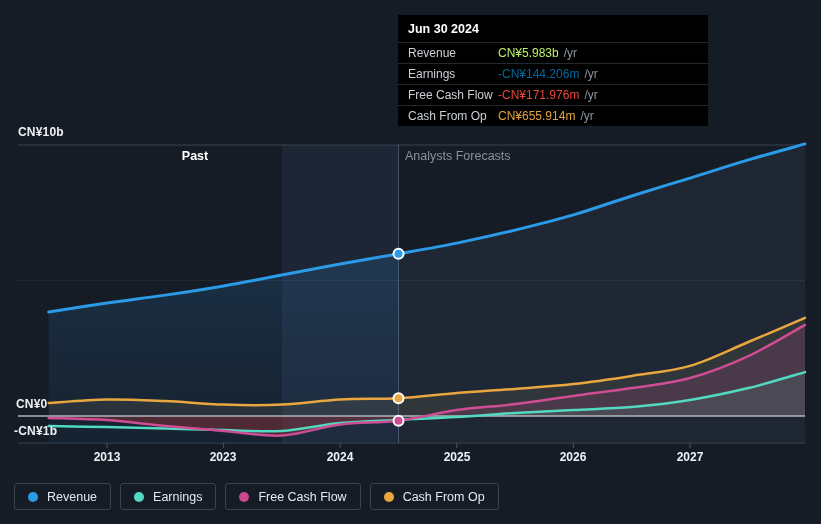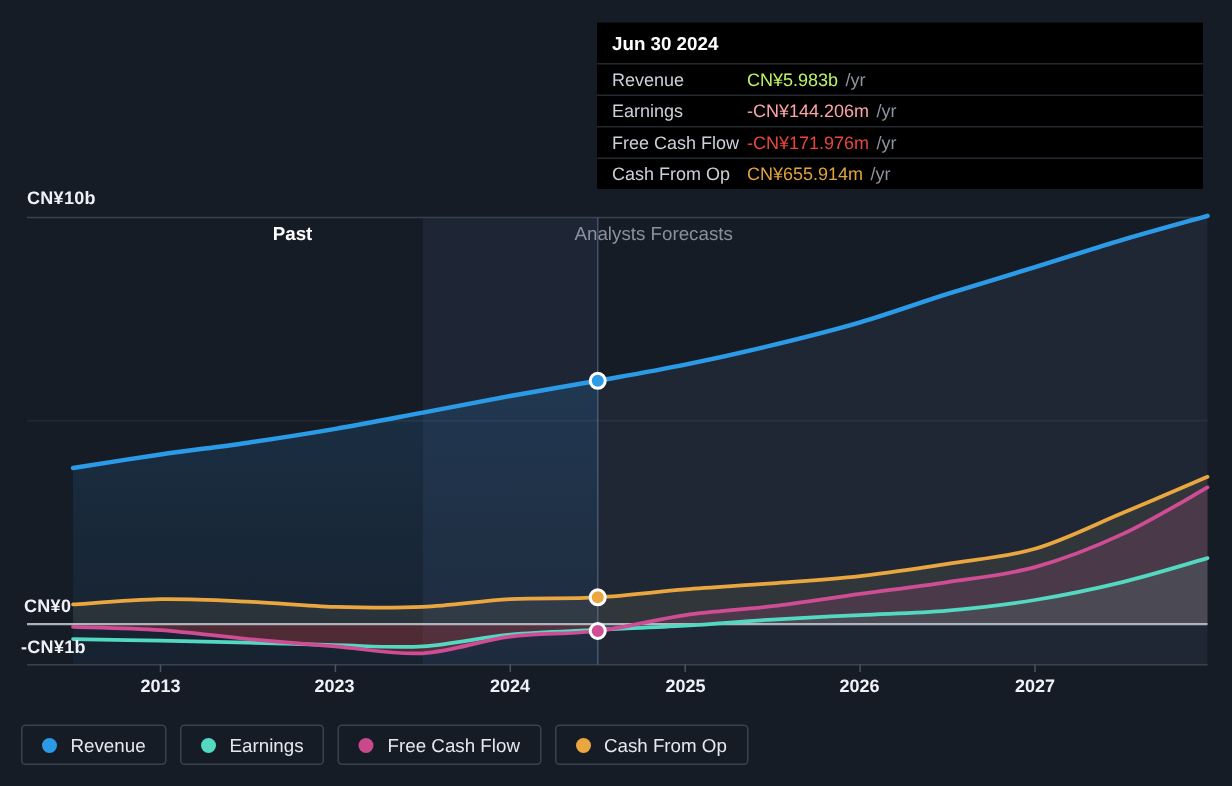--- a/index.html
+++ b/index.html
@@ -9,23 +9,23 @@
     font-family:"Liberation Sans", sans-serif;
     -webkit-font-smoothing:antialiased;
   }
   svg.chart{position:absolute;left:0;top:0;}
 
   .ylab{position:absolute;font-size:12px;font-weight:700;color:#eef1f5;letter-spacing:.2px;}
   .xlab{position:absolute;top:450px;transform:translateX(-50%);font-size:12px;font-weight:700;color:#eef1f5;}
 
   .past-label{position:absolute;top:149px;left:0;width:390px;text-align:center;
     font-size:12.5px;font-weight:700;color:#ffffff;}
-  .forecast-label{position:absolute;top:149px;left:383px;font-size:12.5px;color:#8a919c;}
+  .forecast-label{position:absolute;top:149px;left:405px;font-size:12.5px;color:#8a919c;}
 
-  .tooltip{position:absolute;left:398px;top:15px;width:404px;background:#000;z-index:5;}
+  .tooltip{position:absolute;left:398px;top:15px;width:310px;background:#000;z-index:5;}
   .tt-title{font-size:12.5px;font-weight:700;color:#fff;padding:7px 10px 6px;}
   .tt-row{display:flex;align-items:center;border-top:1px solid #24292f;padding:3px 10px;font-size:12px;}
   .tt-label{width:90px;color:#ccd1d7;}
   .tt-unit{color:#8d949d;margin-left:5px;}
 
   .legend{position:absolute;left:14px;top:483px;display:flex;gap:9px;}
   .legend-item{display:inline-flex;align-items:center;gap:9px;height:27px;padding:0 13px;
     border:1px solid #39424e;border-radius:3px;background:transparent;color:#e5e9ed;
     font-size:12.5px;font-family:inherit;cursor:pointer;}
   .dot{width:10px;height:10px;border-radius:50%;flex:0 0 auto;}
@@ -91,21 +91,21 @@
 
   <div class="tooltip">
     <div class="tt-title">Jun 30 2024</div>
     <div class="tt-row">
       <span class="tt-label">Revenue</span>
       <span class="tt-value" style="color: #bef264;">CN¥5.983b</span>
       <span class="tt-unit">/yr</span>
     </div>
     <div class="tt-row">
       <span class="tt-label">Earnings</span>
-      <span class="tt-value" style="color: #fca5a5;">-CN¥144.206m</span>
+      <span class="tt-value" style="color: #0369a1;">-CN¥144.206m</span>
       <span class="tt-unit">/yr</span>
     </div>
     <div class="tt-row">
       <span class="tt-label">Free Cash Flow</span>
       <span class="tt-value" style="color: rgb(232, 70, 60);">-CN¥171.976m</span>
       <span class="tt-unit">/yr</span>
     </div>
     <div class="tt-row">
       <span class="tt-label">Cash From Op</span>
       <span class="tt-value" style="color: rgb(226, 163, 61); text-align: right;">CN¥655.914m</span>

